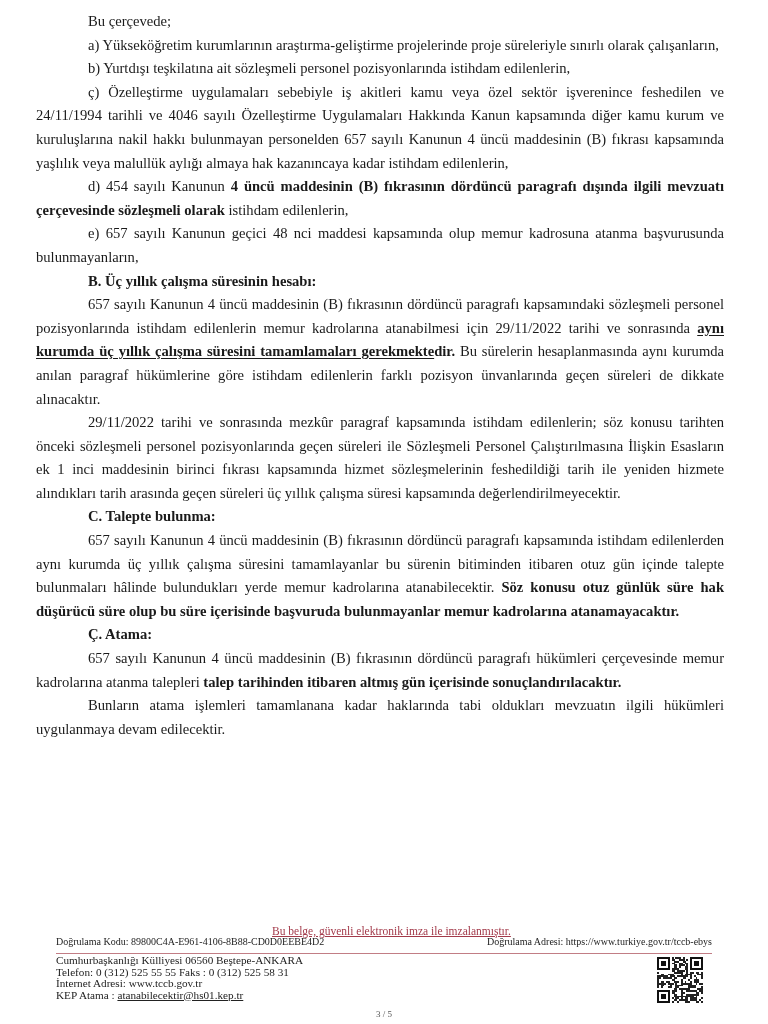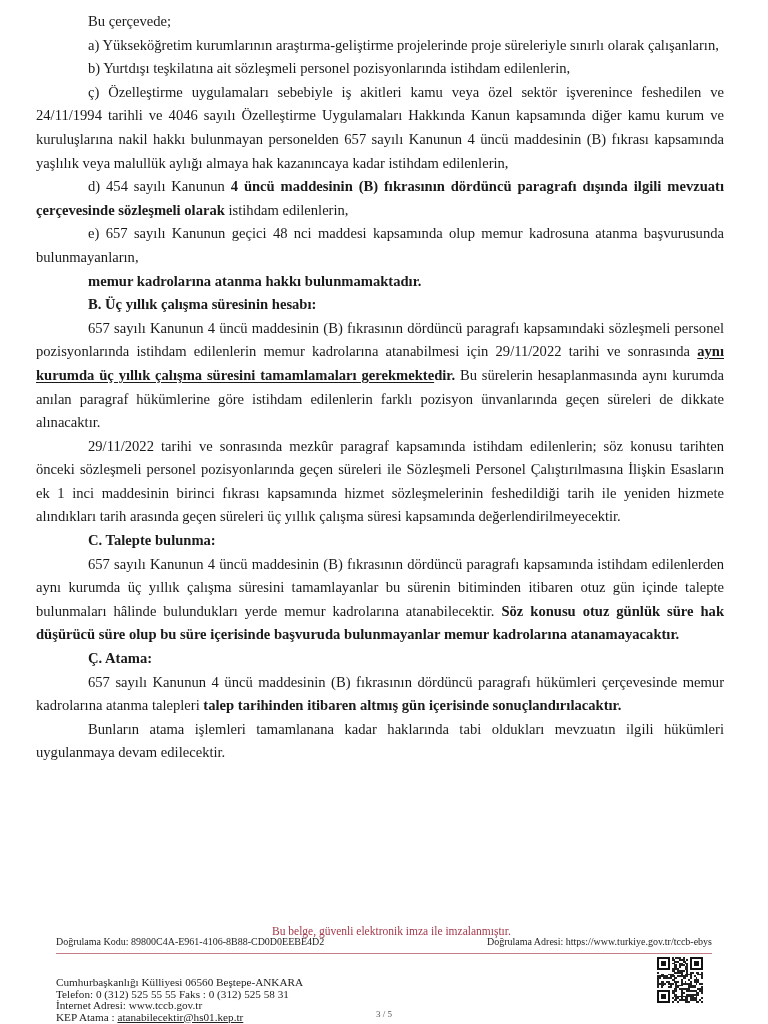--- a/index.html
+++ b/index.html
@@ -6,44 +6,43 @@
   body { width: 768px; height: 1024px; position: relative; overflow: hidden;
          font-family: "Liberation Serif", "DejaVu Serif", serif; color: #1a1a1a; }
   .page { position: absolute; left: 0; top: 0; width: 768px; height: 1024px; }
   .body-text { position: absolute; left: 36px; width: 688px; top: 10px;
                font-size: 14.6px; line-height: 23.6px; text-align: justify; }
   .p { margin: 0; text-indent: 52px; }
   .p.heading { font-weight: bold; text-indent: 52px; }
   .b { font-weight: bold; }
   .u { text-decoration: underline; text-underline-offset: 2px; }
   .footer { position: absolute; left: 0; top: 925px; width: 768px; }
-  .sig-note { position: absolute; left: 272px; top: 0; font-size: 11.5px; color: #a33a4a; white-space: nowrap; }
+  .sig-note { position: absolute; left: 272px; top: 0; font-size: 11.5px; color: #a33a4a; white-space: nowrap; text-decoration: underline; }
   .verify-row { position: absolute; left: 56px; top: 11px; width: 656px; height: 17px;
                 border-bottom: 1.5px solid #c27d85; font-size: 10px; color: #222; }
   .verify-code { position: absolute; left: 0; top: 0; white-space: nowrap; }
   .verify-addr { position: absolute; right: 0; top: 0; white-space: nowrap; }
-  .contact { position: absolute; left: 56px; top: 30px; font-size: 11.2px; line-height: 11.5px; color: #222; margin-top: 22px; }
+  .contact { position: absolute; left: 56px; top: 30px; font-size: 11.2px; line-height: 11.5px; color: #222; }
   .contact div { white-space: nowrap; }
   .kep-link { color: #222; text-decoration: underline; }
   .qr { position: absolute; left: 657px; top: 32px; width: 46px; height: 46px; }
   .page-num { position: absolute; left: 0; width: 768px; top: 1009px; text-align: center; font-size: 9px; color: #555; }
 </style>
 </head>
 <body>
 
 <div class="page">
 
   <div class="body-text" id="body-text">
       <p class="p"><span>Bu çerçevede;</span></p>
       <p class="p"><span>a) Yükseköğretim kurumlarının araştırma-geliştirme projelerinde proje süreleriyle sınırlı olarak çalışanların,</span></p>
       <p class="p"><span>b) Yurtdışı teşkilatına ait sözleşmeli personel pozisyonlarında istihdam edilenlerin,</span></p>
       <p class="p"><span>ç) Özelleştirme uygulamaları sebebiyle iş akitleri kamu veya özel sektör işverenince feshedilen ve 24/11/1994 tarihli ve 4046 sayılı Özelleştirme Uygulamaları Hakkında Kanun kapsamında diğer kamu kurum ve kuruluşlarına nakil hakkı bulunmayan personelden 657 sayılı Kanunun 4 üncü maddesinin (B) fıkrası kapsamında yaşlılık veya malullük aylığı almaya hak kazanıncaya kadar istihdam edilenlerin,</span></p>
       <p class="p"><span>d) 454 sayılı Kanunun </span><span class="b">4 üncü maddesinin (B) fıkrasının dördüncü paragrafı dışında ilgili mevzuatı çerçevesinde sözleşmeli olarak</span><span> istihdam edilenlerin,</span></p>
       <p class="p"><span>e) 657 sayılı Kanunun geçici 48 nci maddesi kapsamında olup memur kadrosuna atanma başvurusunda bulunmayanların,</span></p>
-      <p class="p heading"><span class="b">memur kadrolarına atanma hakkı bulunmamaktadır.</span></p>
       <p class="p heading"><span class="b">B. Üç yıllık çalışma süresinin hesabı:</span></p>
       <p class="p"><span>657 sayılı Kanunun 4 üncü maddesinin (B) fıkrasının dördüncü paragrafı kapsamındaki sözleşmeli personel pozisyonlarında istihdam edilenlerin memur kadrolarına atanabilmesi için 29/11/2022 tarihi ve sonrasında </span><span class="b u">aynı kurumda üç yıllık çalışma süresini tamamlamaları gerekmekte</span><span class="b">dir.</span><span> Bu sürelerin hesaplanmasında aynı kurumda anılan paragraf hükümlerine göre istihdam edilenlerin farklı pozisyon ünvanlarında geçen süreleri de dikkate alınacaktır.</span></p>
       <p class="p"><span>29/11/2022 tarihi ve sonrasında mezkûr paragraf kapsamında istihdam edilenlerin; söz konusu tarihten önceki sözleşmeli personel pozisyonlarında geçen süreleri ile Sözleşmeli Personel Çalıştırılmasına İlişkin Esasların ek 1 inci maddesinin birinci fıkrası kapsamında hizmet sözleşmelerinin feshedildiği tarih ile yeniden hizmete alındıkları tarih arasında geçen süreleri üç yıllık çalışma süresi kapsamında değerlendirilmeyecektir.</span></p>
       <p class="p heading"><span class="b">C. Talepte bulunma:</span></p>
       <p class="p"><span>657 sayılı Kanunun 4 üncü maddesinin (B) fıkrasının dördüncü paragrafı kapsamında istihdam edilenlerden aynı kurumda üç yıllık çalışma süresini tamamlayanlar bu sürenin bitiminden itibaren otuz gün içinde talepte bulunmaları hâlinde bulundukları yerde memur kadrolarına atanabilecektir. </span><span class="b">Söz konusu otuz günlük süre hak düşürücü süre olup bu süre içerisinde başvuruda bulunmayanlar memur kadrolarına atanamayacaktır.</span></p>
       <p class="p heading"><span class="b">Ç. Atama:</span></p>
       <p class="p"><span>657 sayılı Kanunun 4 üncü maddesinin (B) fıkrasının dördüncü paragrafı hükümleri çerçevesinde memur kadrolarına atanma talepleri </span><span class="b">talep tarihinden itibaren altmış gün içerisinde sonuçlandırılacaktır.</span></p>
       <p class="p"><span>Bunların atama işlemleri tamamlanana kadar haklarında tabi oldukları mevzuatın ilgili hükümleri uygulanmaya devam edilecektir.</span></p>
     </div>
 

